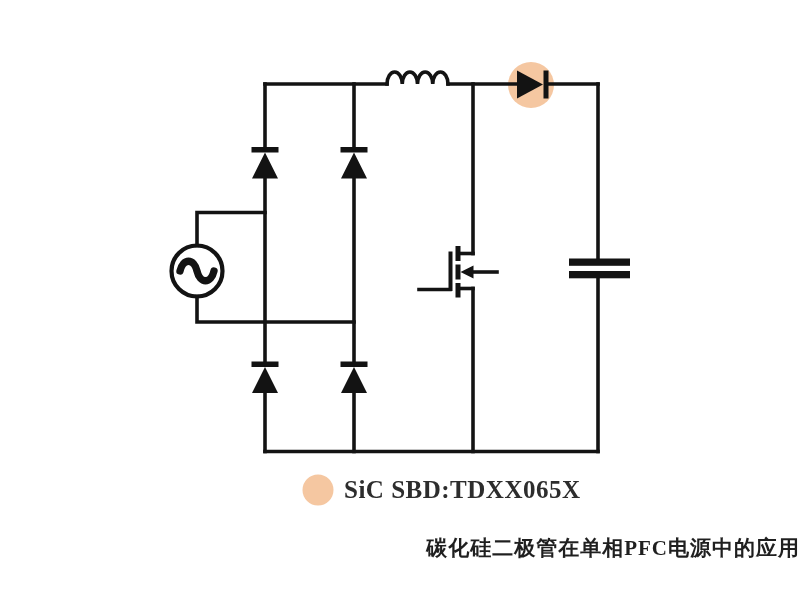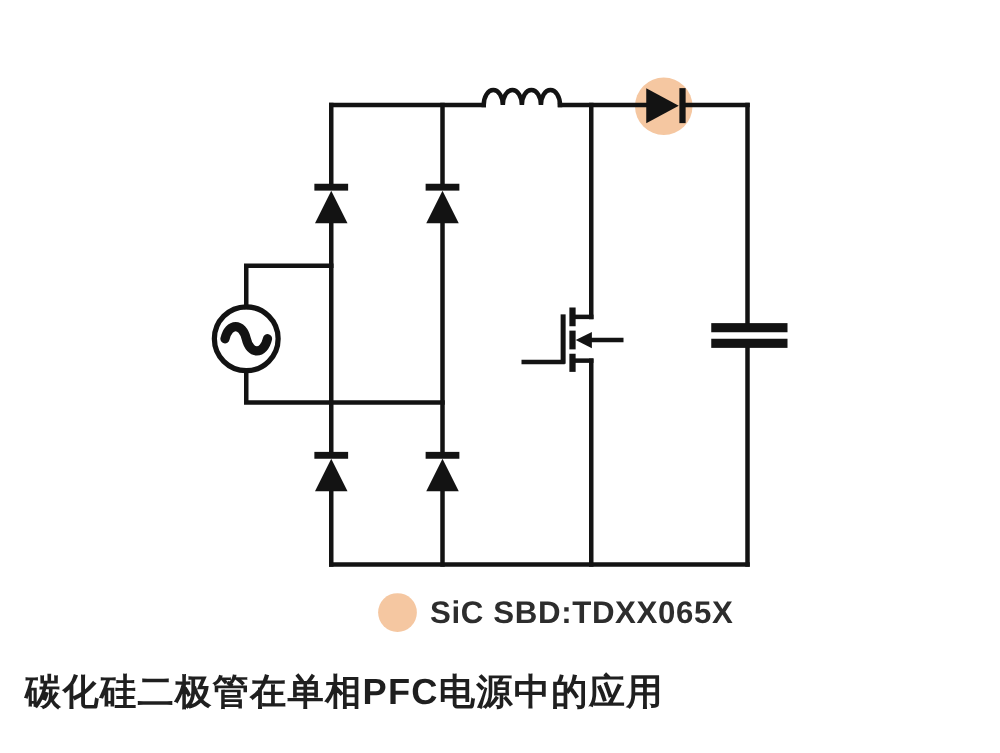--- a/index.html
+++ b/index.html
@@ -2,21 +2,21 @@
 <html><head>
 <meta charset="utf-8">
 <style>
   html, body { margin: 0; padding: 0; background: #ffffff; }
   .stage {
     position: relative;
     width: 800px;
     height: 602px;
     background: #ffffff;
     overflow: hidden;
-    font-family: Liberation Sans, sans-serif;
+    font-family: Liberation Serif, serif;
   }
   .schematic {
     position: absolute;
     left: 0; top: 0;
     width: 800px; height: 602px;
     display: block;
   }
   .legend {
     position: absolute;
     left: 302px;
@@ -30,22 +30,22 @@
     font-size: 25px;
     font-weight: 600;
     letter-spacing: 0.5px;
     white-space: nowrap;
   }
   .caption {
     position: absolute;
     left: 20px;
     width: 780px;
     top: 534px;
-    text-align: left;
-    font-size: 29px;
+    text-align: right;
+    font-size: 21px;
     font-weight: 700;
     letter-spacing: 1px;
     white-space: nowrap;
   }
 </style>
 </head>
 <body>
 
 <div class="stage" style="background: rgb(255, 255, 255);">
 

